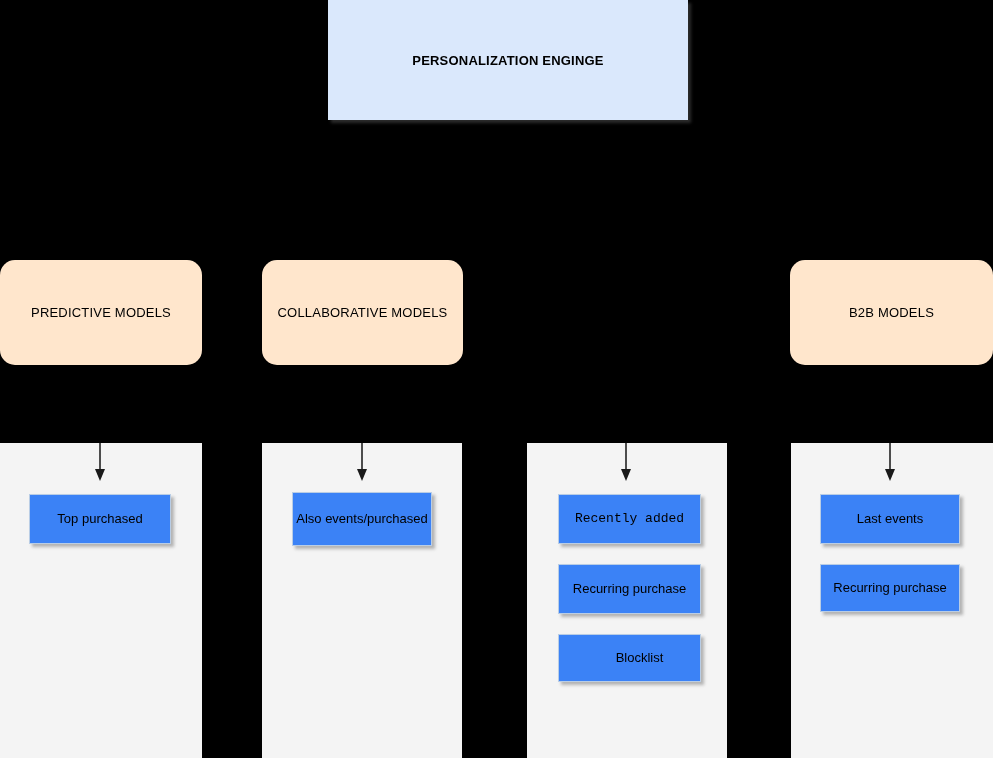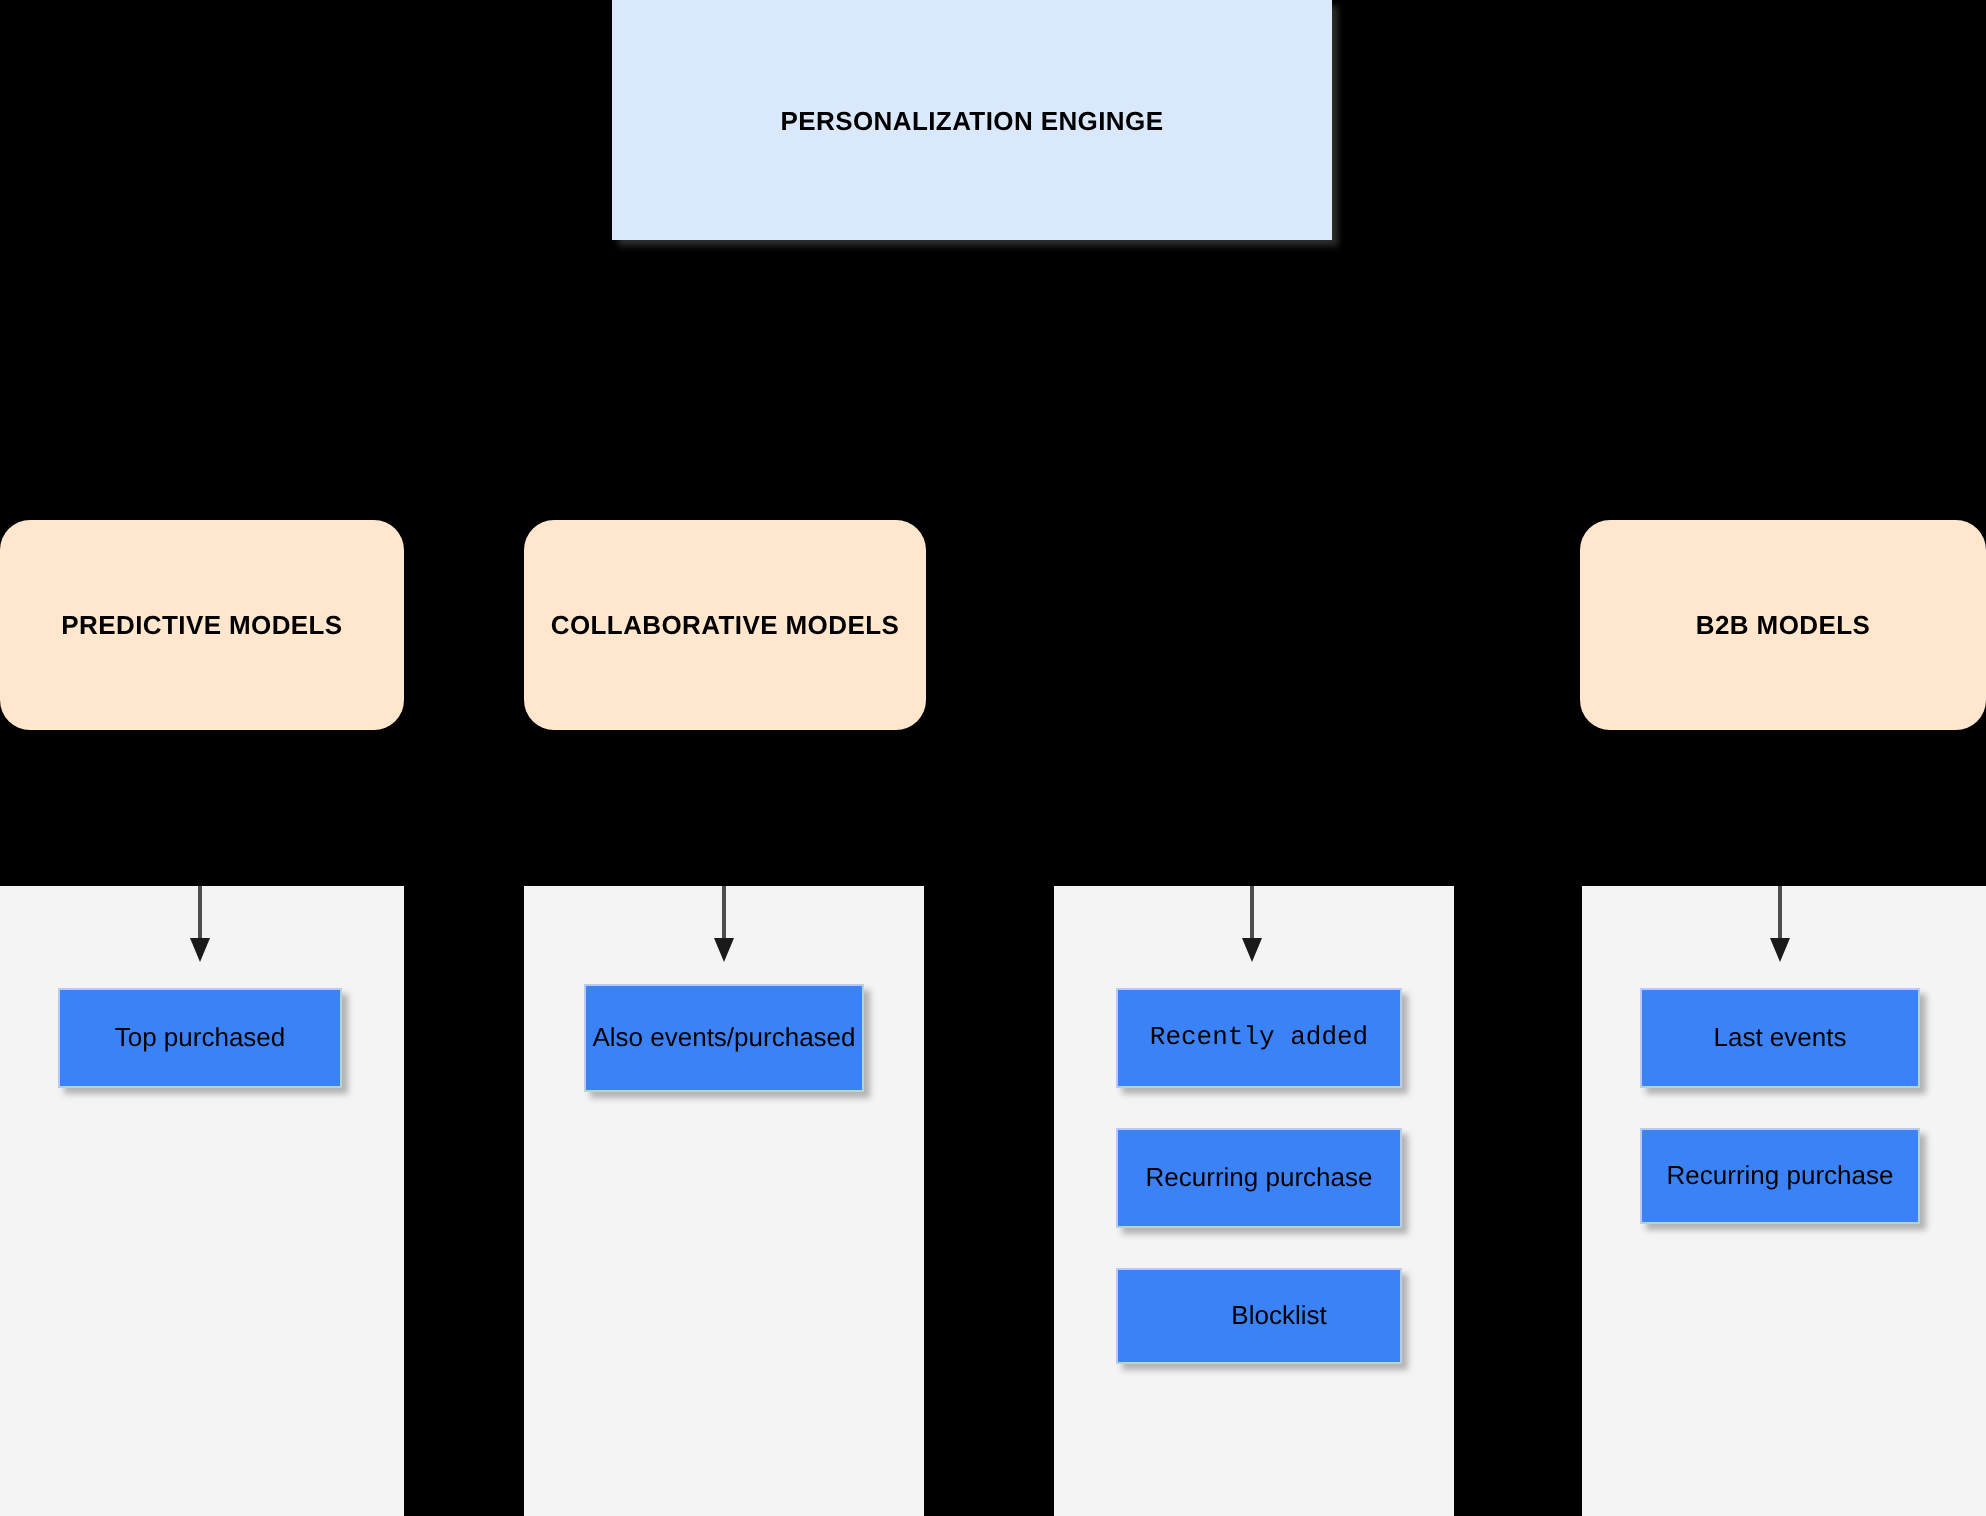--- a/index.html
+++ b/index.html
@@ -12,21 +12,21 @@
     width: 993px;
     height: 758px;
     background: #000000;
     overflow: hidden;
     font-family: "Liberation Sans", sans-serif;
   }
 
   
   .engine-box {
     position: absolute;
-    left: 306px;
+    left: 328px;
     top: 0px;
     width: 360px;
     height: 120px;
     background: #dae8fc;
     box-shadow: 3px 3px 3px rgba(80, 80, 80, 0.55);
     display: flex;
     align-items: center;
     justify-content: center;
   }
   .engine-label {
@@ -43,21 +43,21 @@
     top: 260px;
     height: 105px;
     background: #ffe6cc;
     border-radius: 15px;
     display: flex;
     align-items: center;
     justify-content: center;
   }
   .model-label {
     font-size: 13px;
-    font-weight: bold;
+    font-weight: normal;
     color: #000000;
     text-align: left;
     letter-spacing: 0.2px;
   }
 
   
   .panel {
     position: absolute;
     top: 443px;
     height: 315px;

